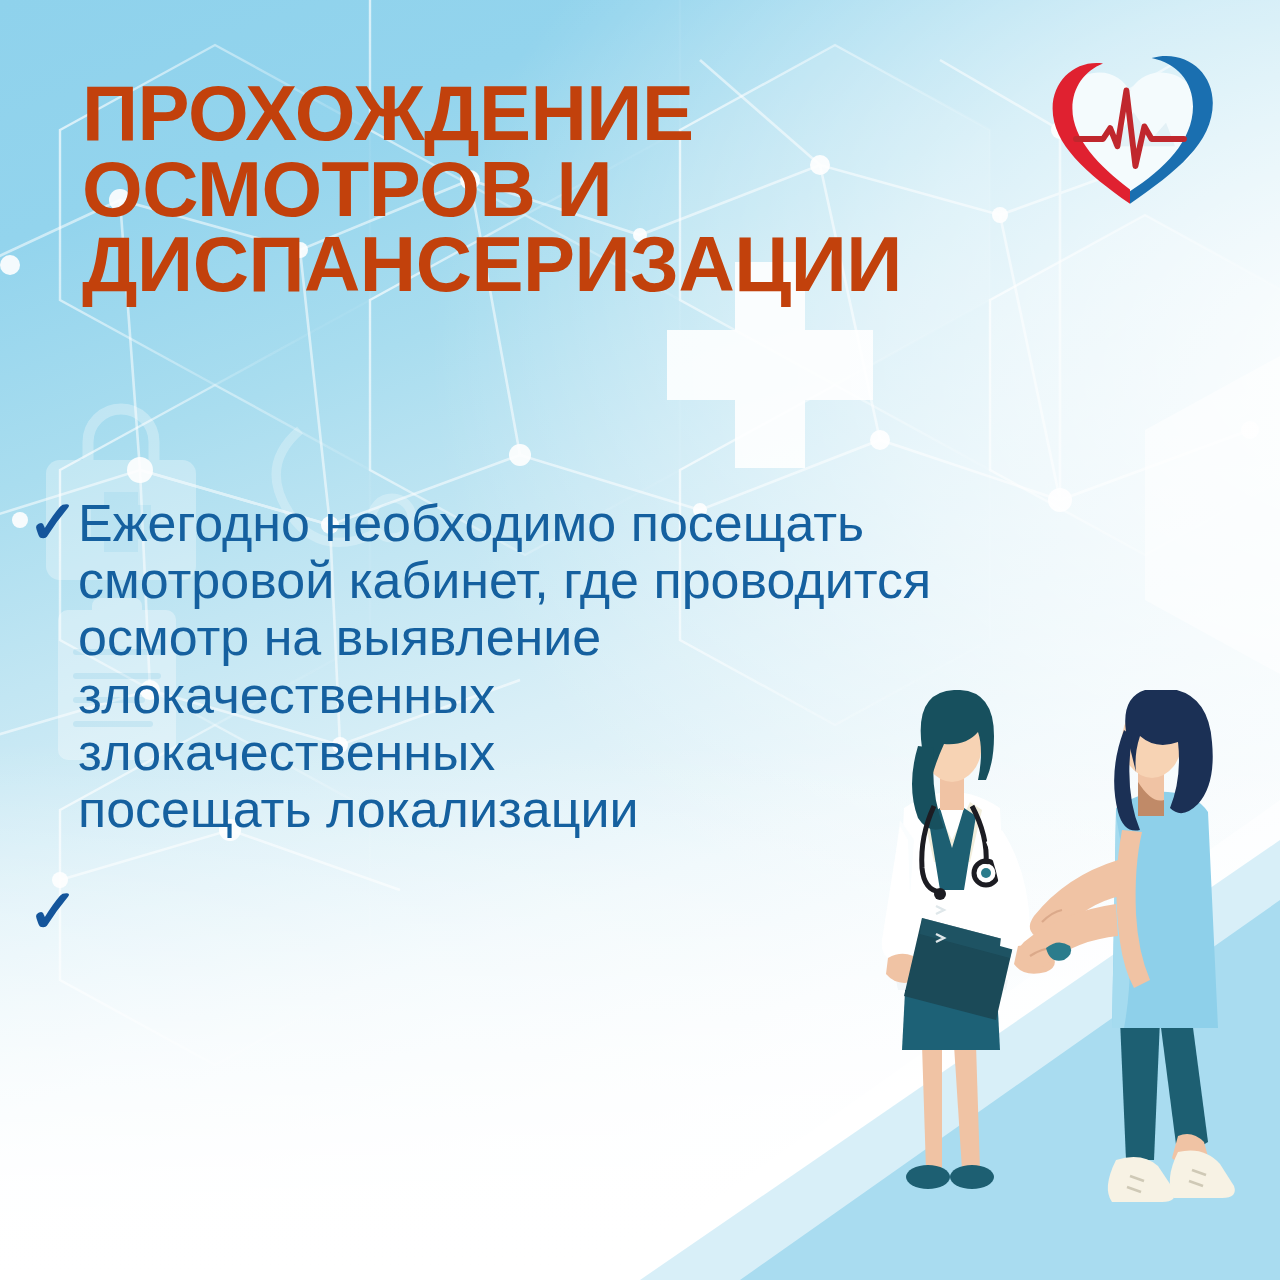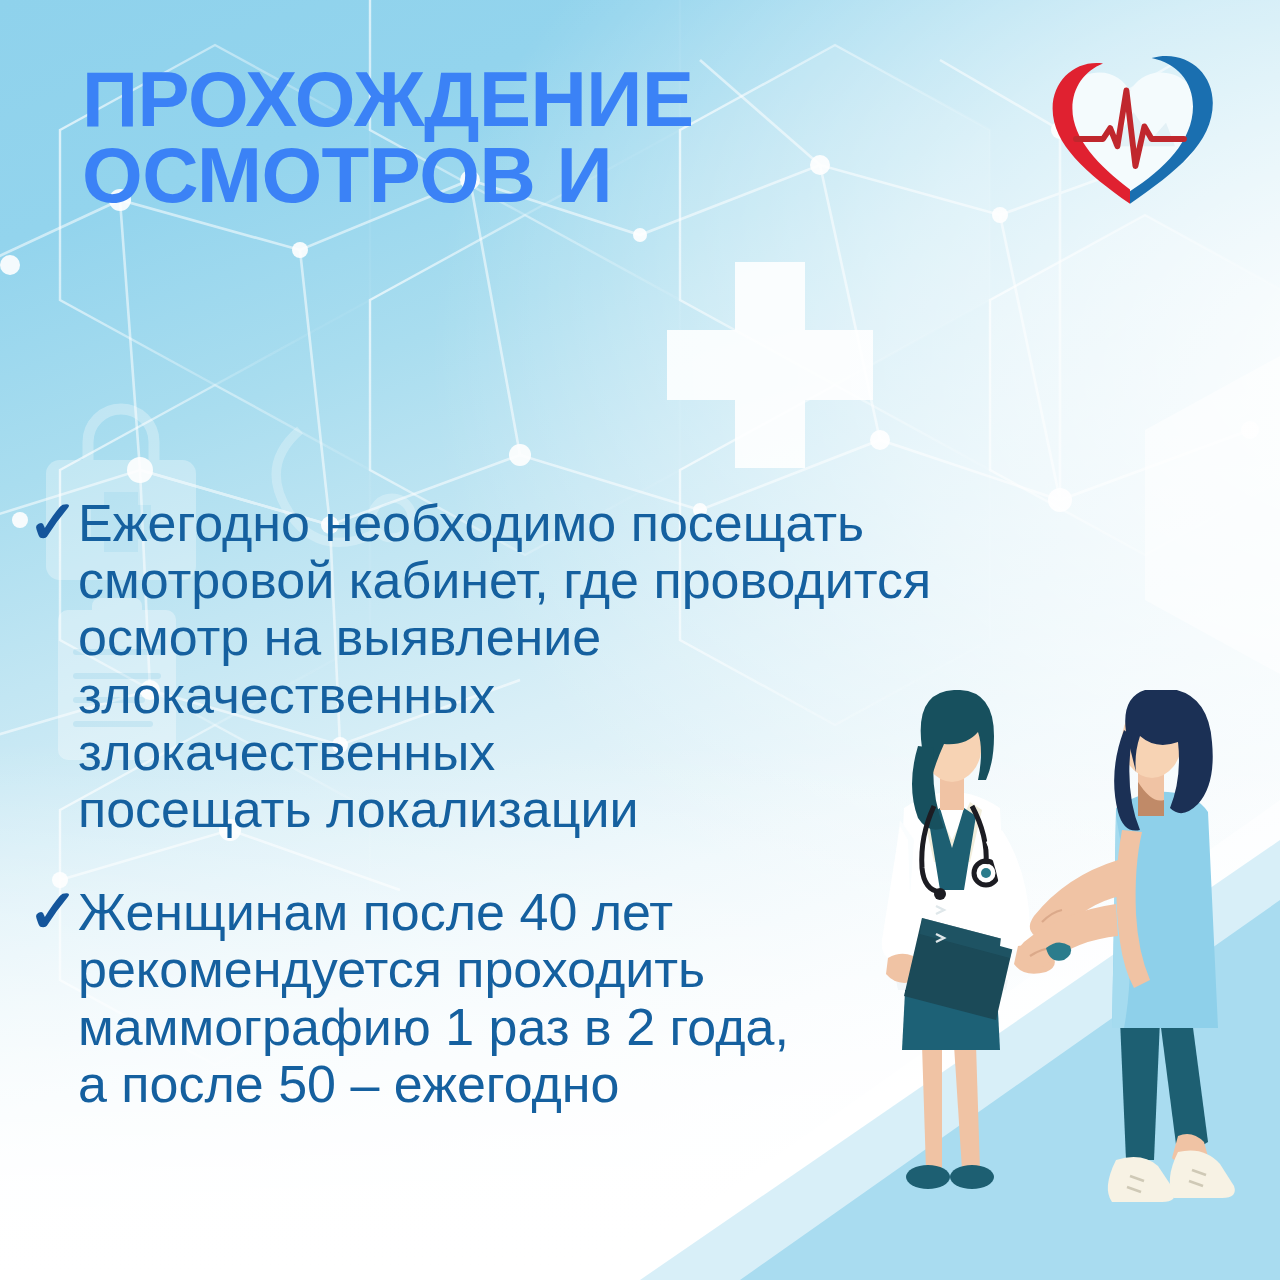--- a/index.html
+++ b/index.html
@@ -50,23 +50,23 @@
   
   .logo {
     position: absolute;
     left: 1040px; top: 40px;
     width: 180px; height: 180px;
   }
 
   
   .title {
     position: absolute;
-    left: 82px; top: 62px;
+    left: 82px; top: 76px;
     width: 980px;
-    color: #3b82f6;
+    color: #c2410c;
     font-weight: bold;
     font-size: 78px;
     line-height: 0.97;
     letter-spacing: -0.5px;
   }
   .title .tline { display: block; white-space: nowrap; }
 
   
   .bullets {
     position: absolute;
@@ -227,44 +227,39 @@
              C 170 112, 138 144, 100 168 Z" fill="#1a6fb0"></path>
 
     <path d="M 80 118 L 104 80 L 124 110 L 140 92 L 150 118 Z" fill="#dfeef5" opacity="0.85"></path>
 
     <path d="M 40 110 L 70 110 L 78 98 L 86 118 L 96 56 L 106 140 L 116 96 L 124 110 L 160 110" fill="none" stroke="#c0272d" stroke-width="6.5" stroke-linecap="round" stroke-linejoin="round"></path>
   </svg>
 
   <div class="title">
     <span class="tline">ПРОХОЖДЕНИЕ</span>
     <span class="tline">ОСМОТРОВ И</span>
+    <span class="tline">ДИСПАНСЕРИЗАЦИИ</span>
   </div>
 
   <div class="bullets">
 
     <div class="bullet">
       <div class="check">✓</div>
       <div class="btext">
         <span class="bline">Ежегодно необходимо посещать</span>
         <span class="bline">смотровой кабинет, где проводится</span>
         <span class="bline">осмотр на выявление</span>
         <span class="bline">злокачественных</span>
         <span class="bline">злокачественных</span>
         <span class="bline">посещать локализации</span>
       </div>
     </div>
 
     <div class="bullet">
       <div class="check">✓</div>
-      <div class="btext">
-        <span class="bline">Женщинам после 40 лет</span>
-        <span class="bline">рекомендуется проходить</span>
-        <span class="bline">маммографию 1 раз в 2 года,</span>
-        <span class="bline">а после 50 – ежегодно</span>
-      </div>
     </div>
 
   </div>
 
   <svg class="people" viewBox="0 0 450 590">
 
     <g>
 
       <path d="M 92 355 L 112 355 L 112 480 L 96 480 Z" fill="#f0c3a4"></path>
       <path d="M 124 355 L 146 355 L 150 480 L 132 480 Z" fill="#f0c3a4"></path>

